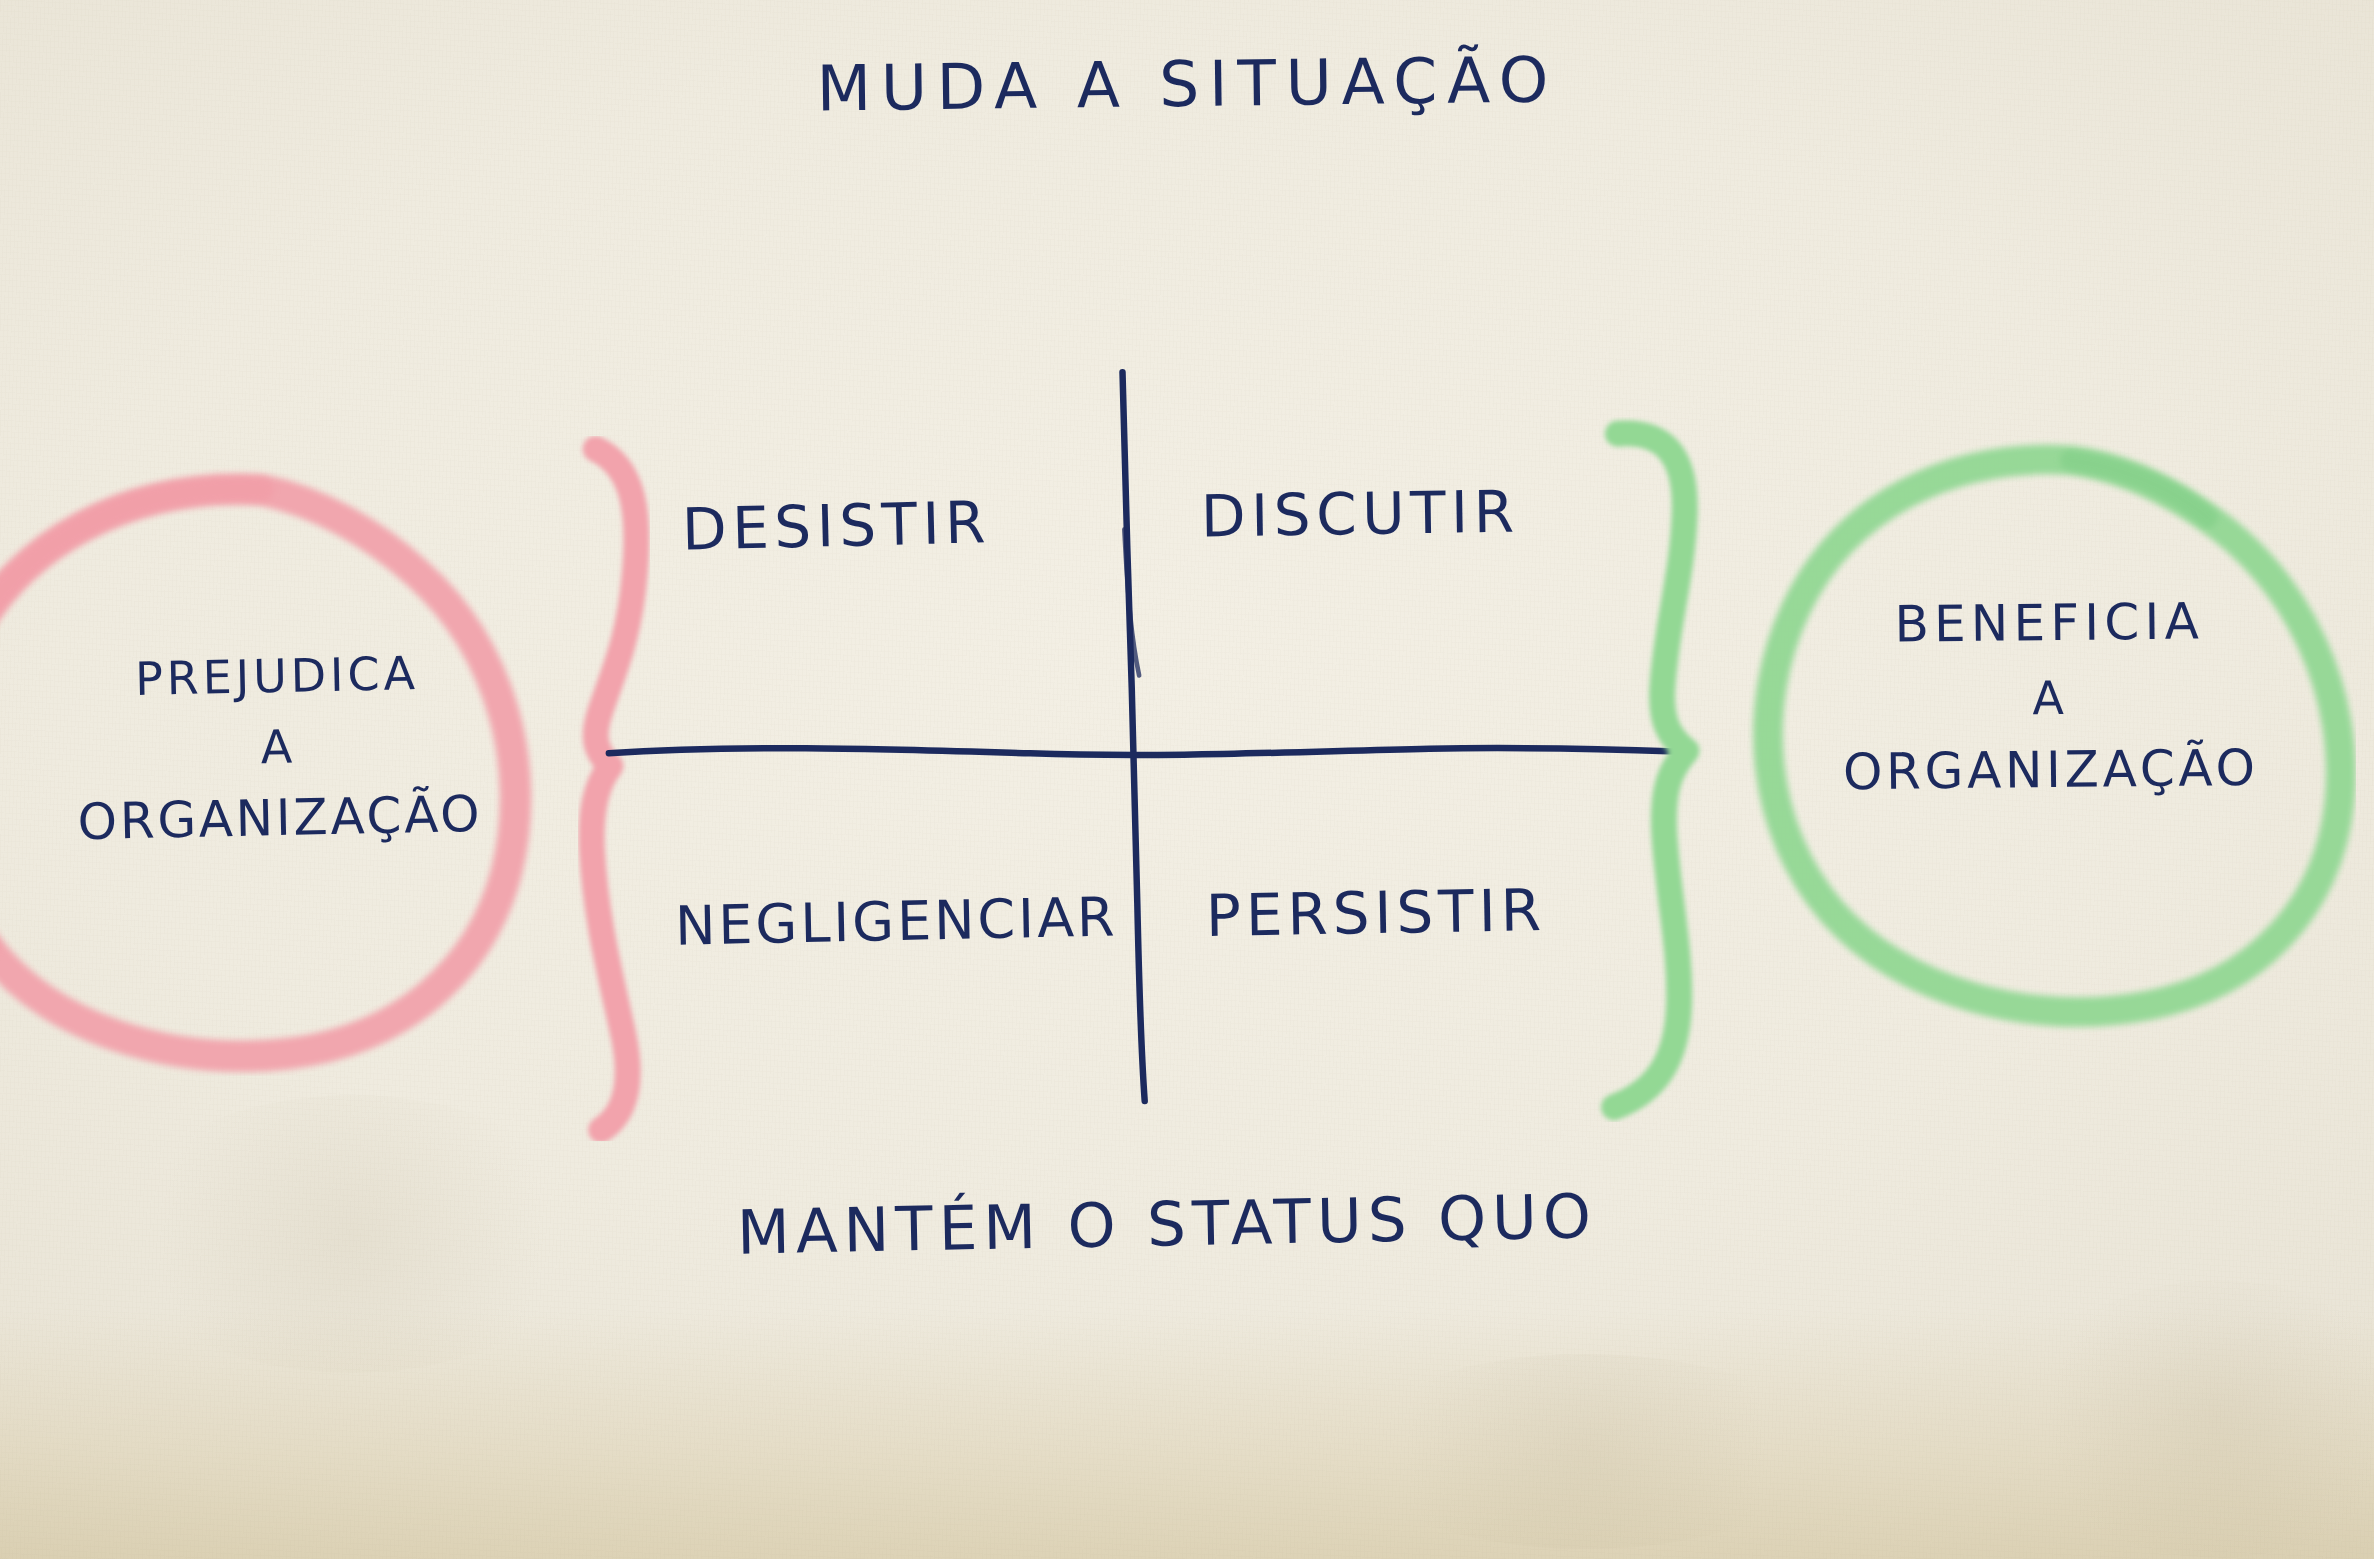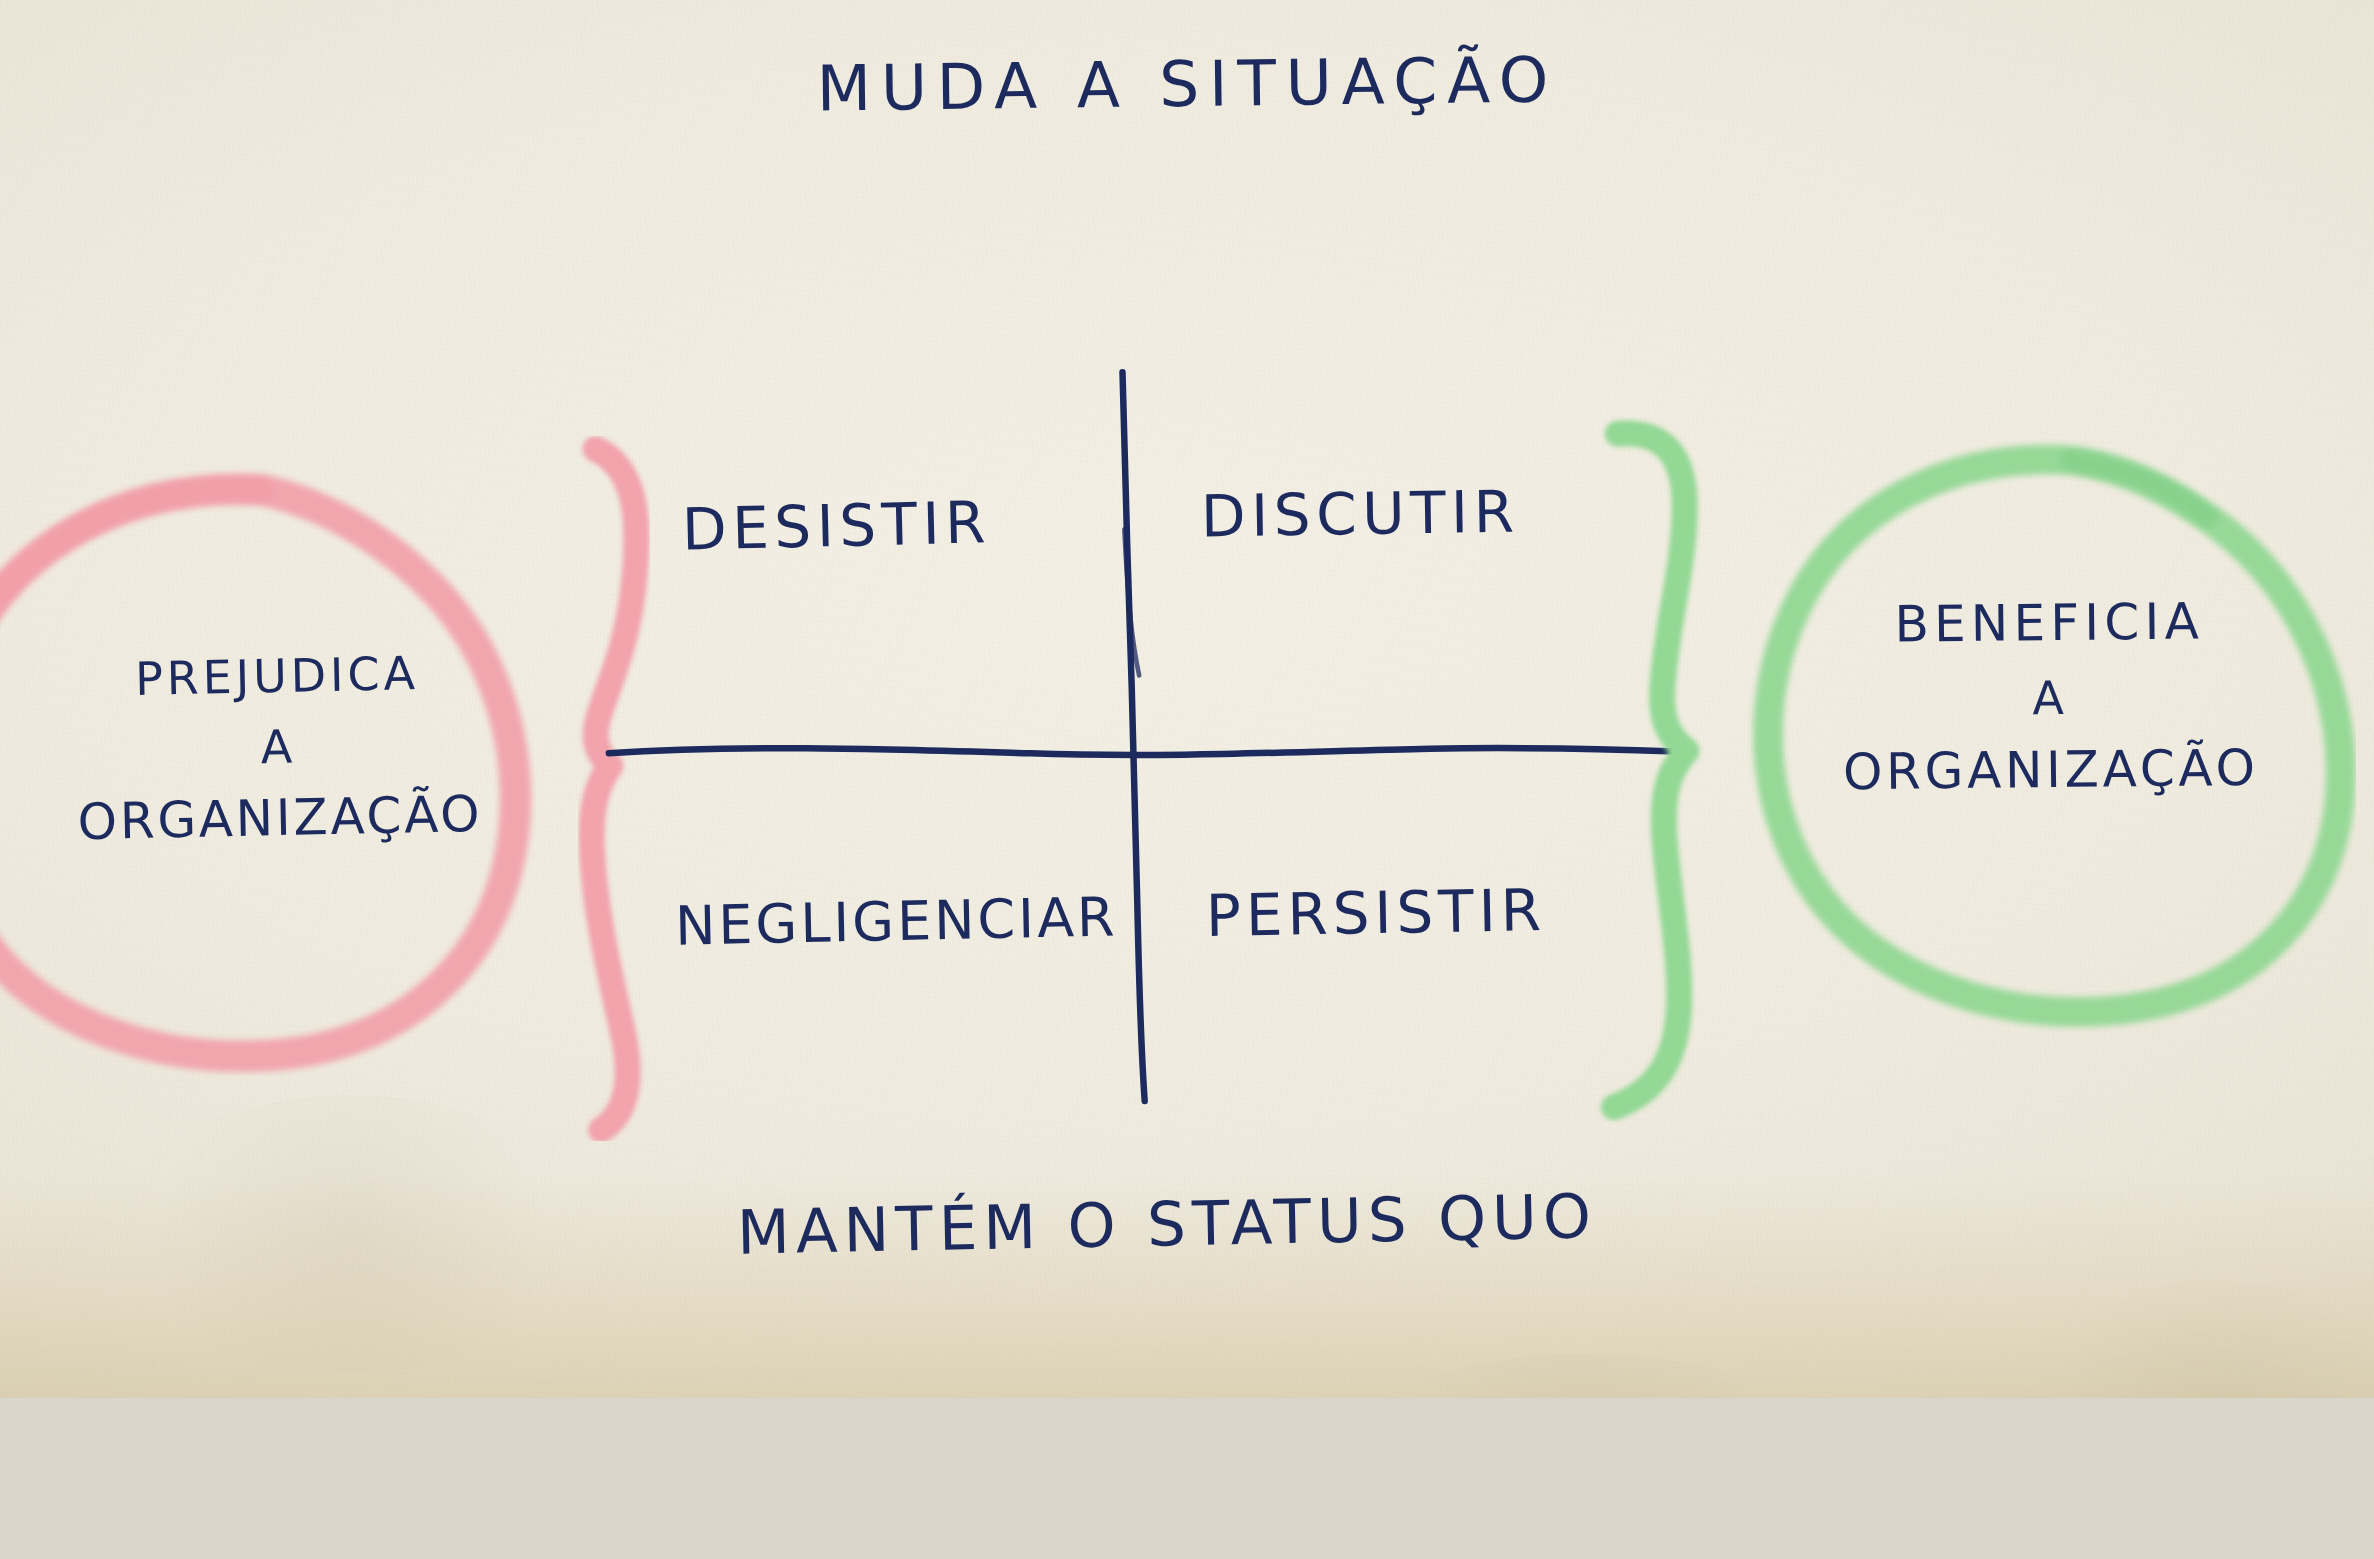--- a/index.html
+++ b/index.html
@@ -4,21 +4,21 @@
 <title>Matriz</title>
 <style>
   html, body {
     margin: 0;
     padding: 0;
     background: #d9d5cb;
   }
   #page {
     position: relative;
     width: 2375px;
-    height: 1398px;
+    height: 1559px;
     overflow: hidden;
     font-family: "DejaVu Sans", sans-serif;
     
     background:
       linear-gradient(to bottom,
         rgba(255,255,255,0.00) 0%,
         rgba(255,255,255,0.00) 84%,
         rgba(214,198,156,0.30) 93%,
         rgba(205,188,142,0.45) 100%),
       radial-gradient(ellipse 95% 80% at 48% 42%,

